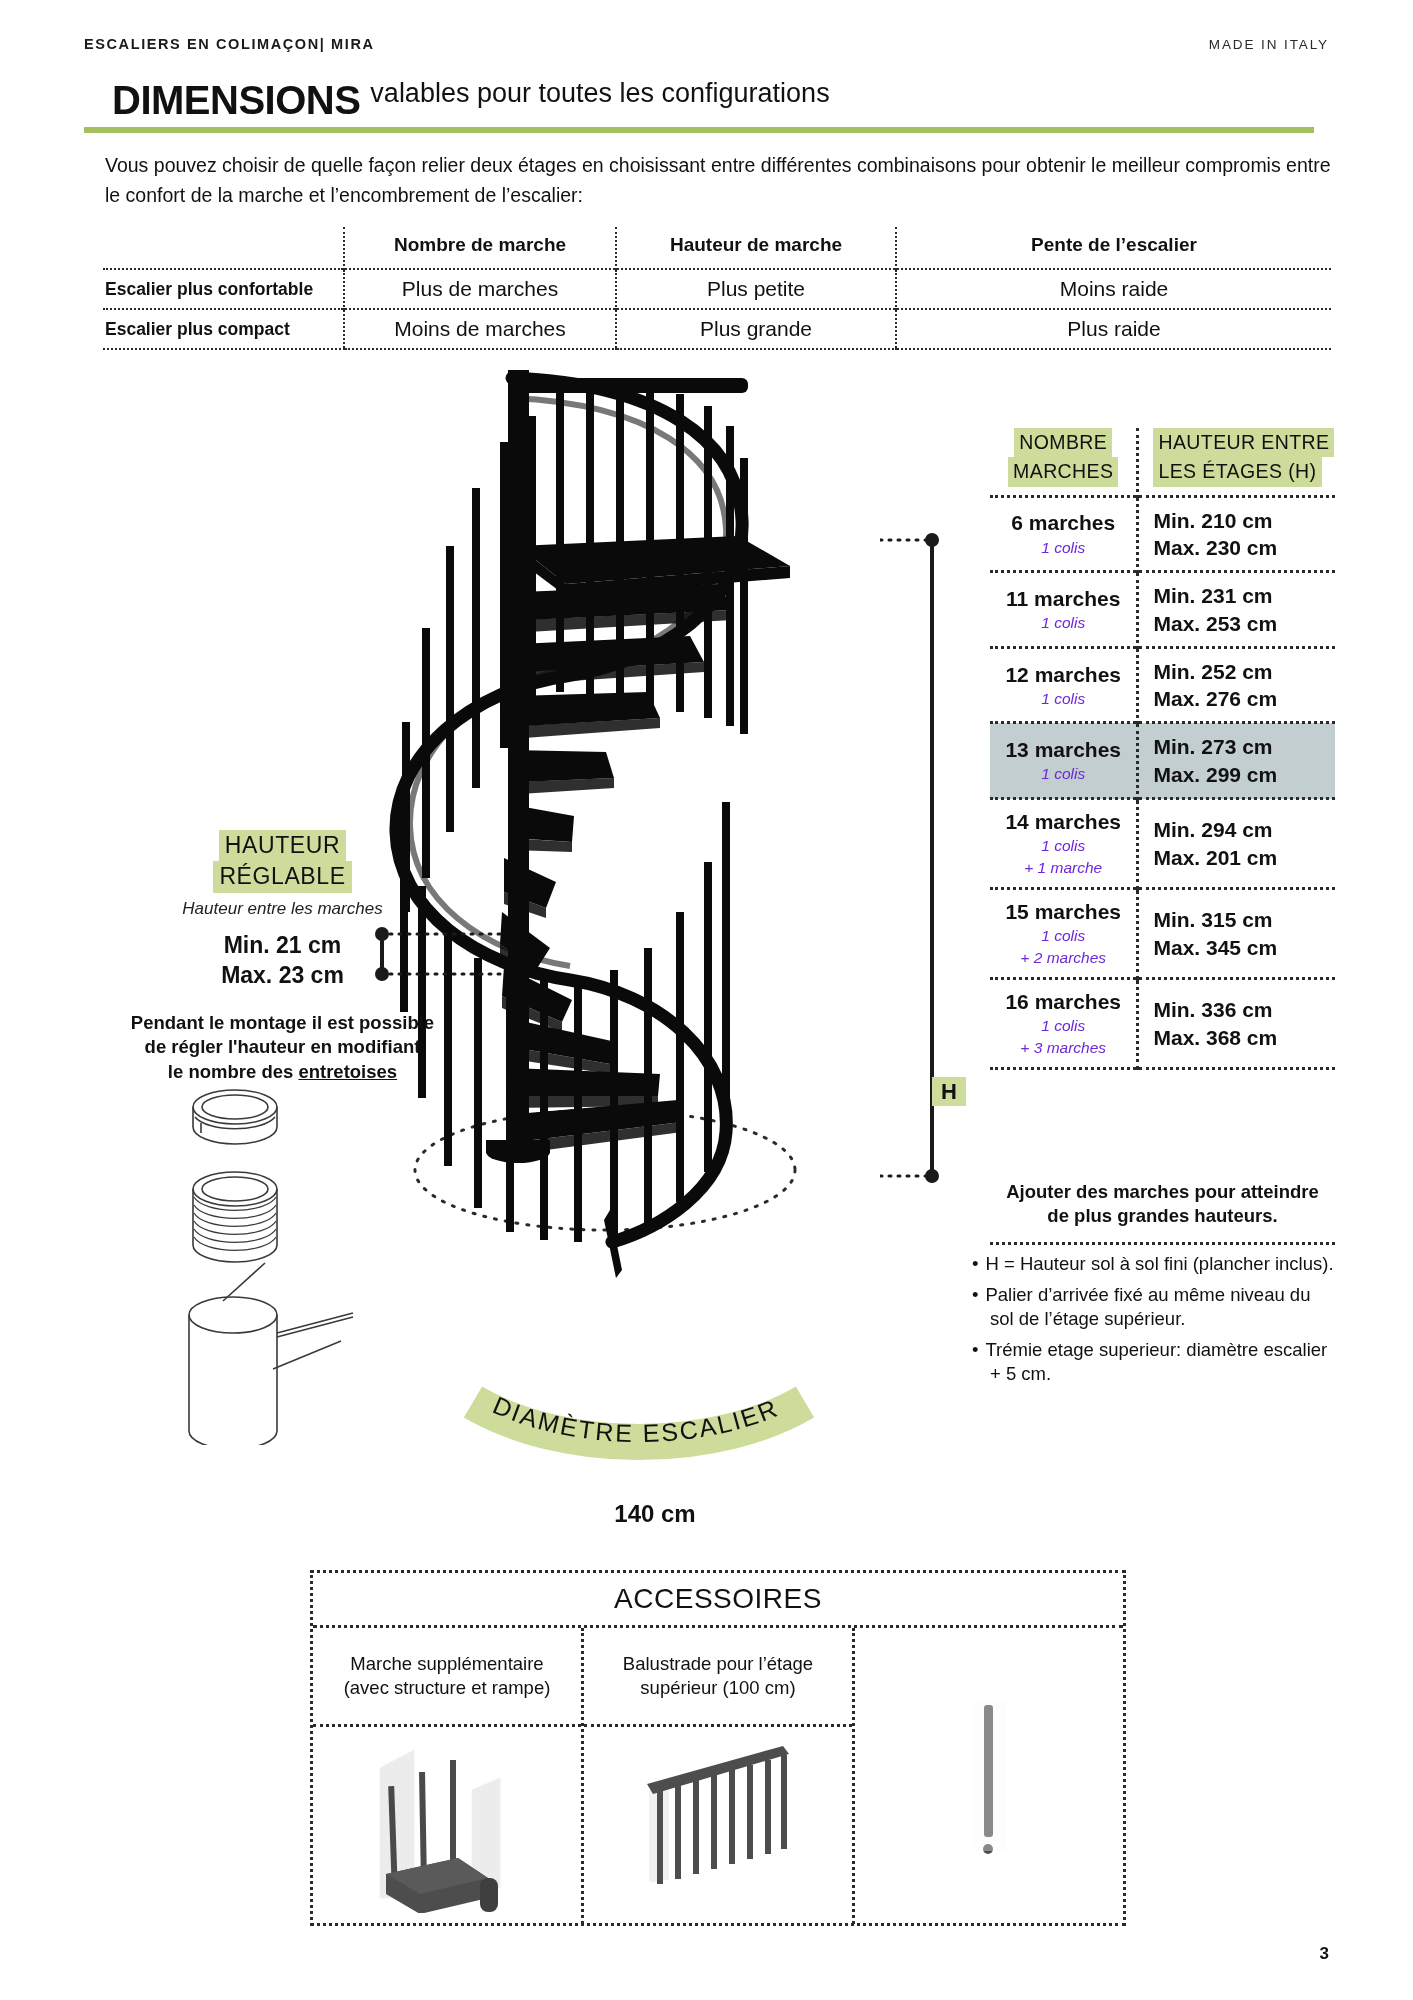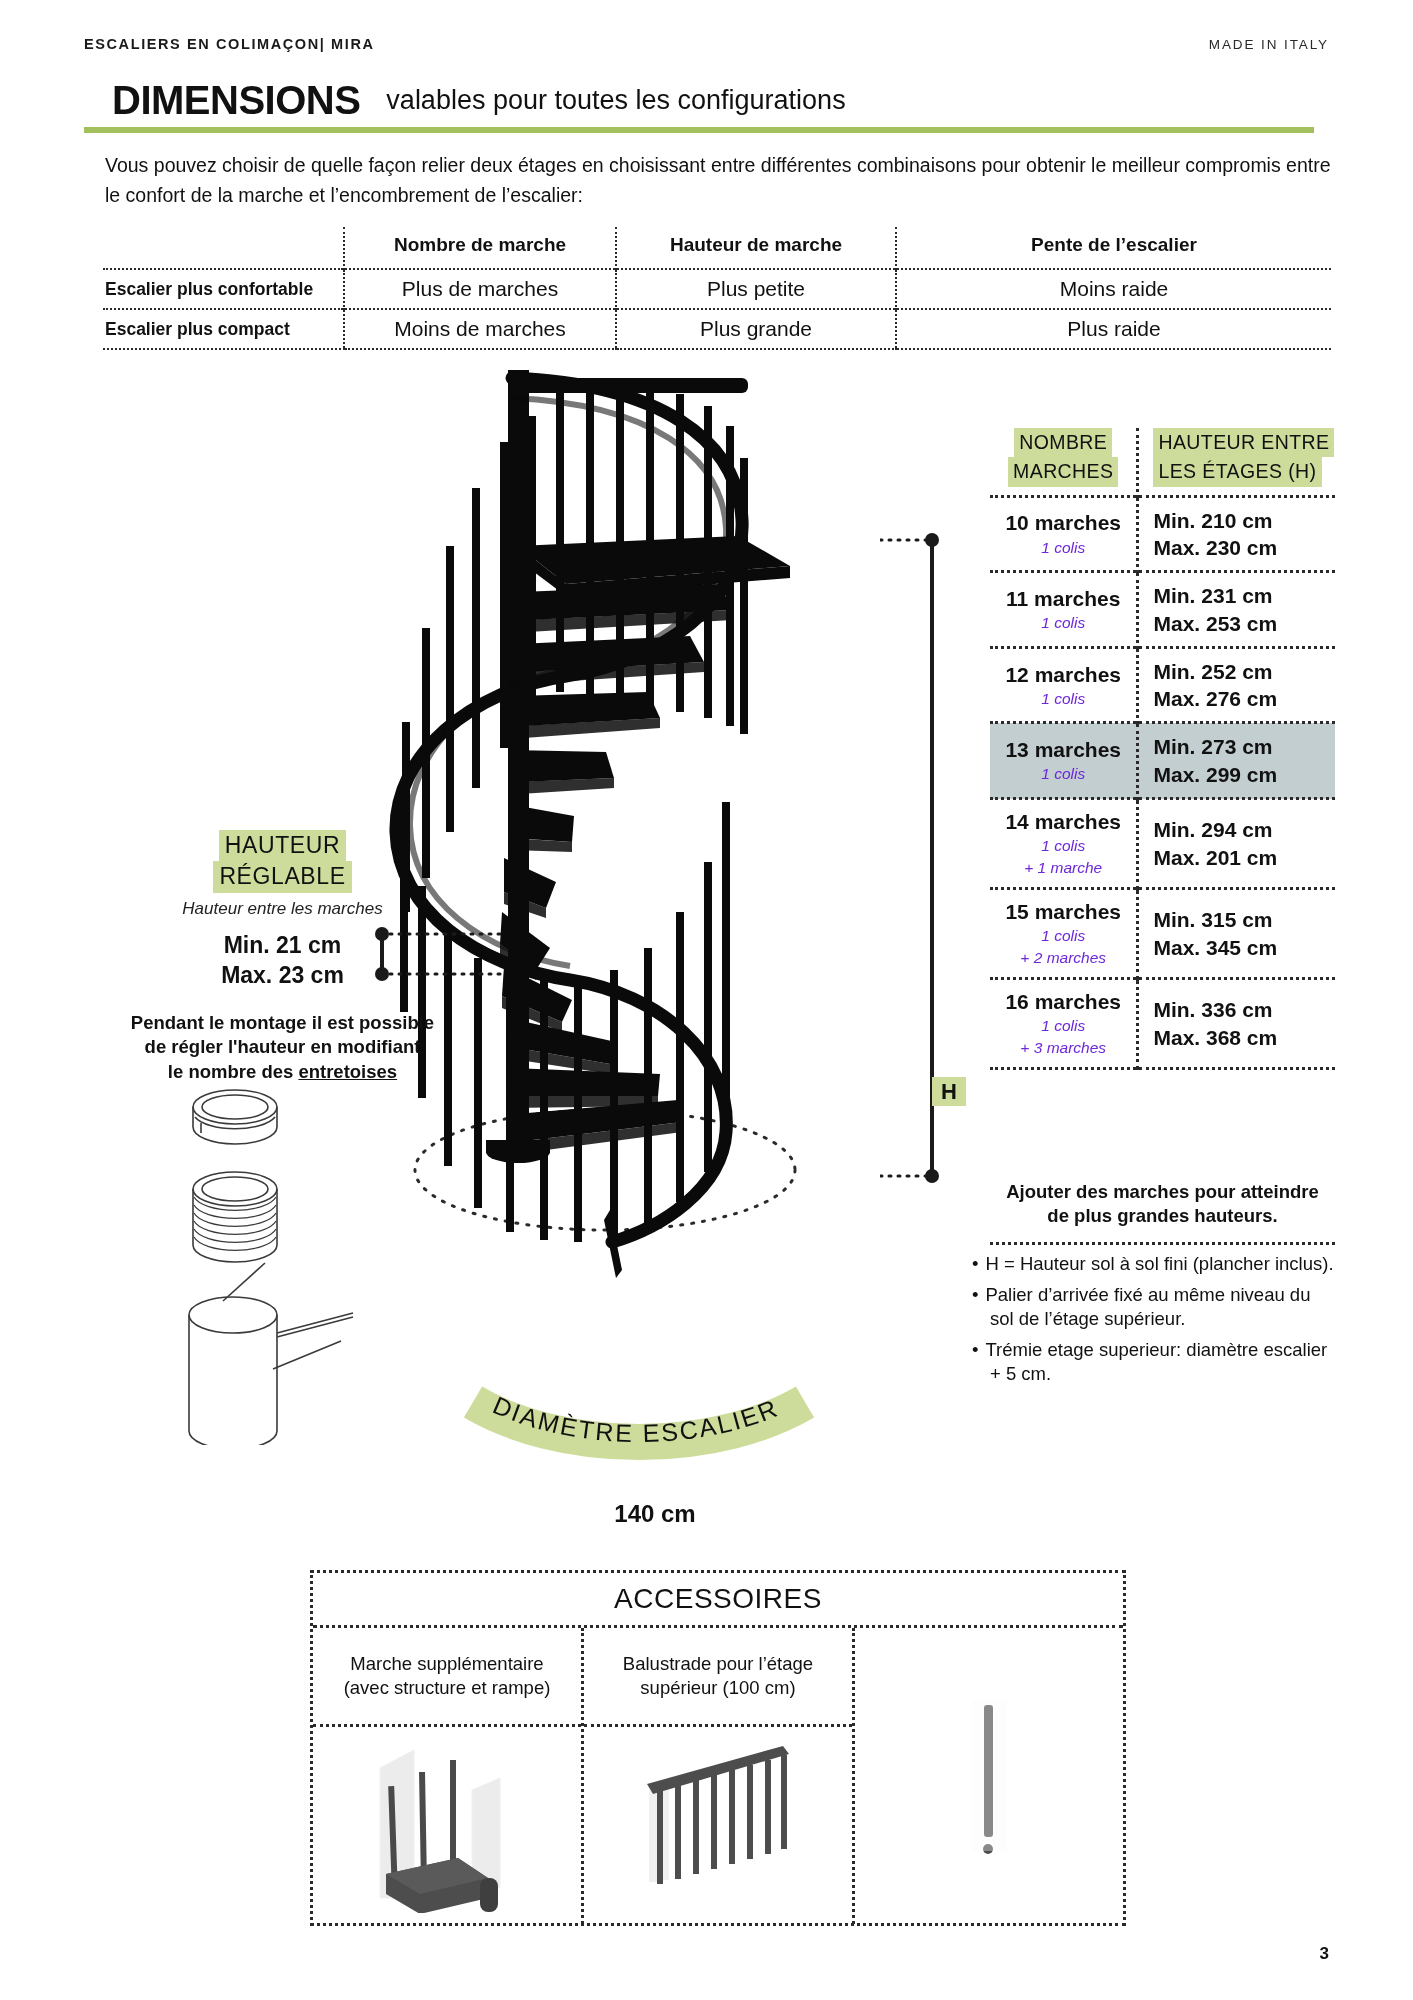--- a/index.html
+++ b/index.html
@@ -22,21 +22,21 @@
     color: #1a1a1a; text-transform: uppercase;
   }
   .hdr-right {
     position: absolute; right: 84px; top: 37px;
     font-size: 13.5px; letter-spacing: 1.9px; font-weight: 500;
     color: #2a2a2a; text-transform: uppercase;
   }
 
   .title-row {
     position: absolute; left: 112px; top: 78px;
-    display: flex; align-items: center; gap: 26px;
+    display: flex; align-items: flex-start; gap: 10px;
   }
   .title-main {
     font-size: 40px; font-weight: 800; letter-spacing: -0.5px;
     color: #111;
   }
   .title-sub {
     font-size: 27px; font-weight: 400; color: #111;
   }
   .title-rule {
     position: absolute; left: 84px; top: 127px;
@@ -388,21 +388,21 @@
           <span class="spec-h">MARCHES</span>
         </td>
         <td class="c2">
           <span class="spec-h">HAUTEUR ENTRE</span><br>
           <span class="spec-h">LES ÉTAGES  (H)</span>
         </td>
       </tr>
 
       <tr>
         <td class="c1">
-          <div class="marches">10 marches</div>
+          <div class="marches">6 marches</div>
           <div class="colis">1 colis</div>
         </td>
         <td class="c2">
           <div class="minmax">Min. 210 cm</div>
           <div class="minmax">Max. 230 cm</div>
         </td>
       </tr>
 
       <tr>
         <td class="c1">

